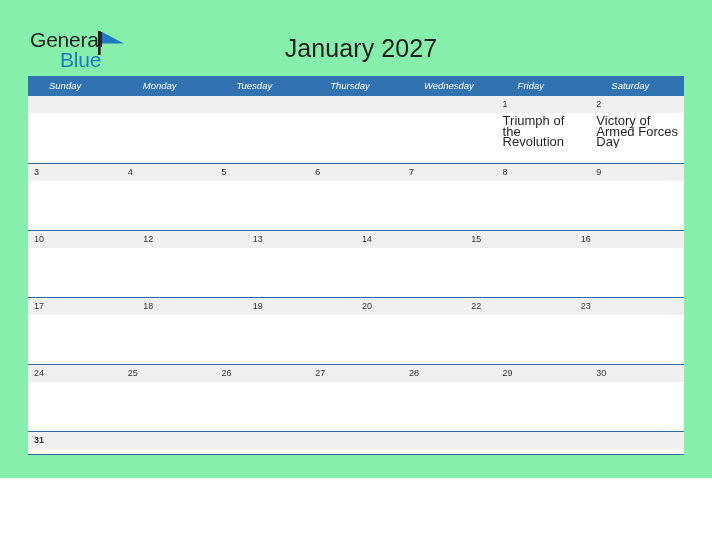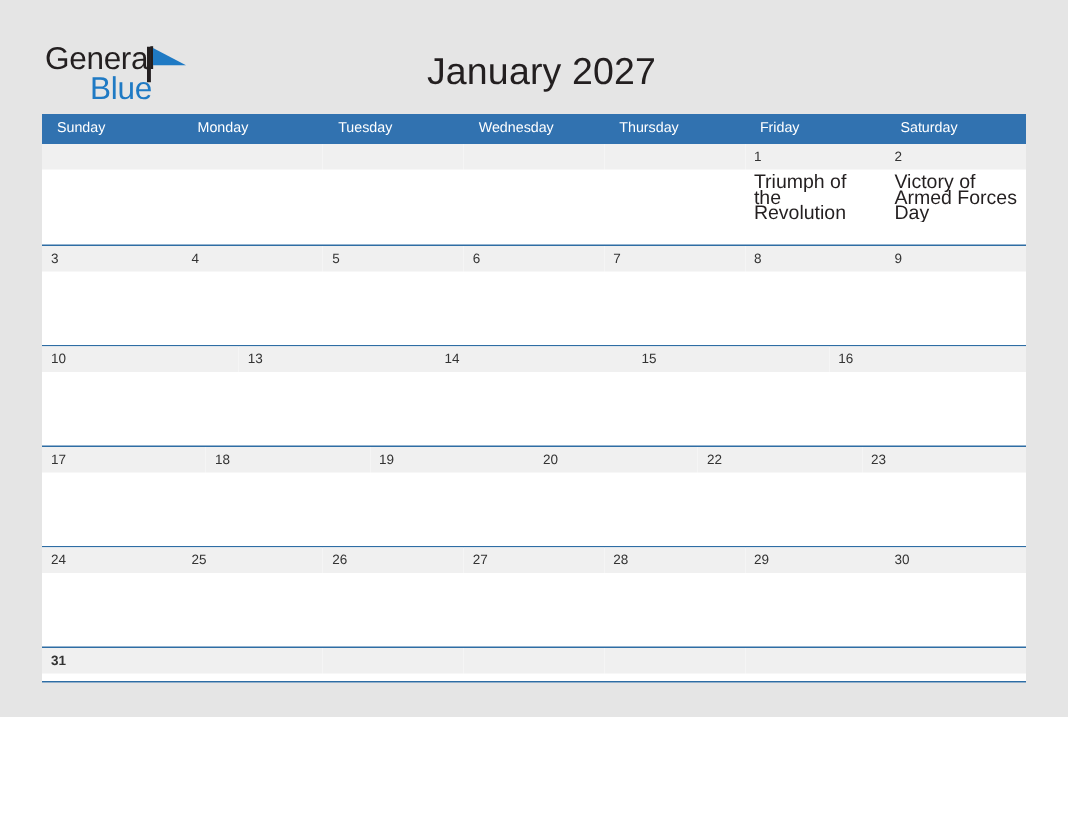--- a/index.html
+++ b/index.html
@@ -11,21 +11,21 @@
     height: 550px;
     background: #ffffff;
     font-family: "Liberation Sans", sans-serif;
     overflow: hidden;
   }
 
   .page {
     position: relative;
     width: 712px;
     height: 478px;
-    background: #e5e5e5;
+    background: #86efac;
   }
 
   
   .header {
     position: relative;
     height: 76px;
   }
 
   .logo {
     position: absolute;
@@ -98,24 +98,25 @@
     display: flex;
     background: #3172b0;
     height: 20px;
   }
   .weekday {
     flex: 1 1 0;
     min-width: 0;
     color: #ffffff;
     font-size: 9.5px;
     line-height: 20px;
-    padding-left: 10px;
+    padding-left: 21px;
     box-sizing: border-box;
     white-space: nowrap;
     overflow: hidden;
+    font-style: italic;
   }
 
   .week-row {
     position: relative;
     display: flex;
     height: 67px;
     border-top: 1.5px solid #2e6da4;
     box-sizing: border-box;
     background: #ffffff;
   }
@@ -187,22 +188,22 @@
 
     <div class="cal-region">Cuba</div>
   </div>
 
   <div class="calendar">
 
     <div class="weekday-row">
       <div class="weekday">Sunday</div>
       <div class="weekday">Monday</div>
       <div class="weekday">Tuesday</div>
+      <div class="weekday">Thursday</div>
       <div class="weekday">Wednesday</div>
-      <div class="weekday">Thursday</div>
       <div class="weekday">Friday</div>
       <div class="weekday">Saturday</div>
     </div>
 
     <div id="weeks-container">
         <div class="week-row first">
           <div class="day-cell empty">
             <div class="day-number-band"></div>
           </div>
           <div class="day-cell empty">
@@ -251,20 +252,23 @@
           </div>
           <div class="day-cell">
             <div class="day-number-band">9</div>
           </div>
         </div>
         <div class="week-row">
           <div class="day-cell">
             <div class="day-number-band">10</div>
           </div>
           <div class="day-cell">
+            <div class="day-number-band">12</div>
+          </div>
+          <div class="day-cell">
             <div class="day-number-band">13</div>
           </div>
           <div class="day-cell">
             <div class="day-number-band">14</div>
           </div>
           <div class="day-cell">
             <div class="day-number-band">15</div>
           </div>
           <div class="day-cell">
             <div class="day-number-band">16</div>

